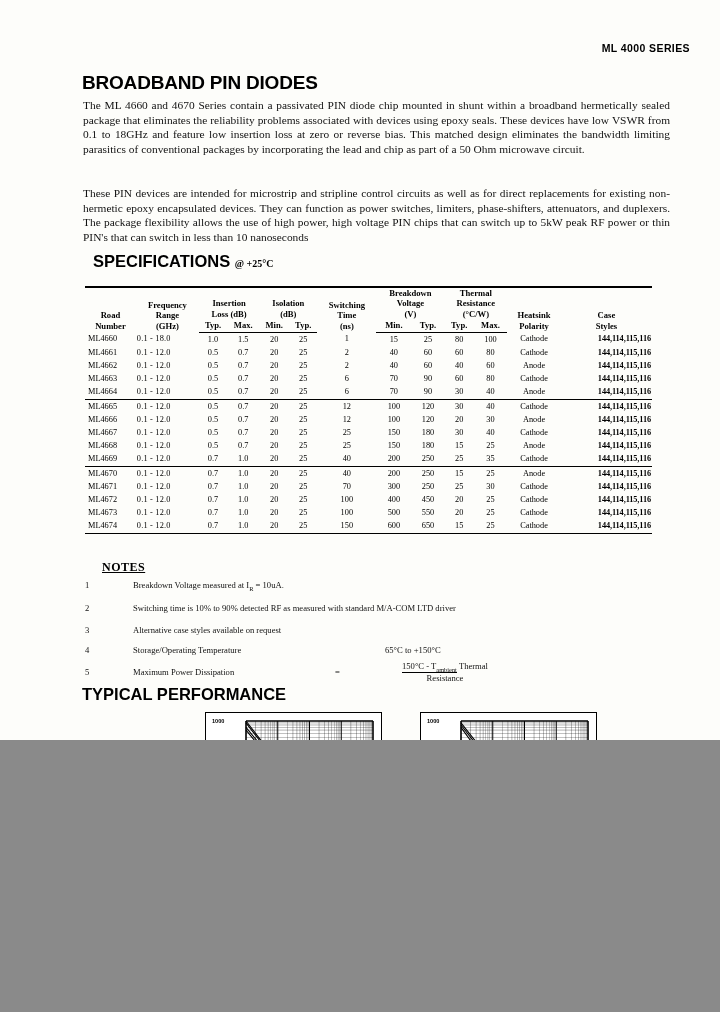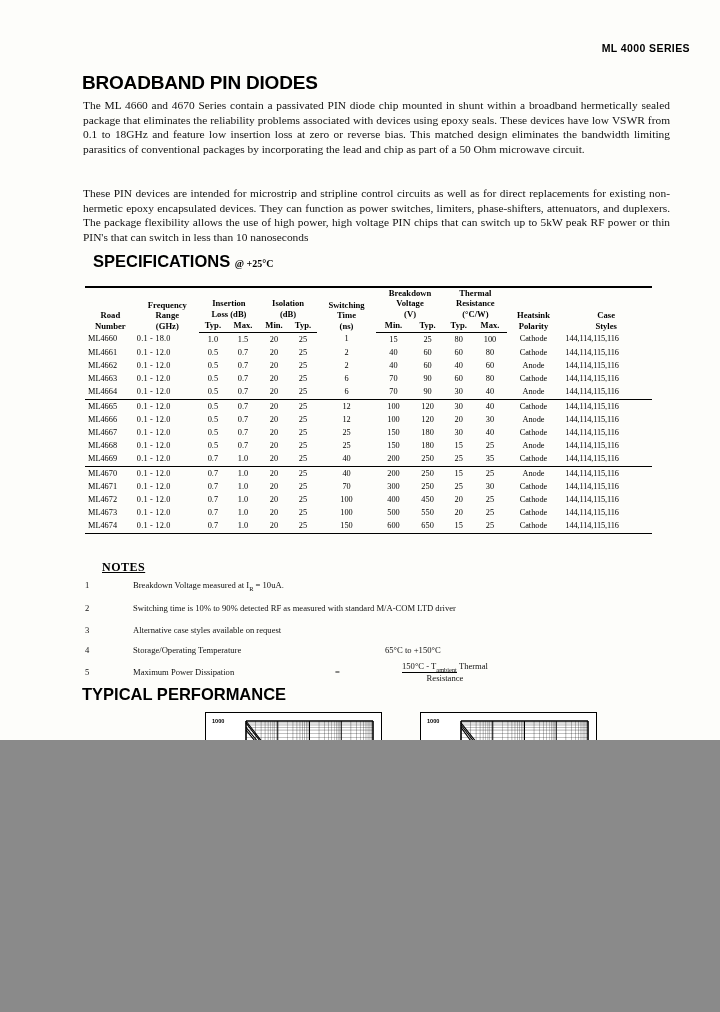--- a/index.html
+++ b/index.html
@@ -41,21 +41,21 @@
   }
   table.spec th{
     font-weight:bold;vertical-align:bottom;padding:0 1px 1px;text-align:center;
     line-height:10.4px;font-size:8.6px;
   }
   table.spec td{
     text-align:center;padding:1px 1px;line-height:11.2px;white-space:nowrap;
   }
   table.spec td.tn{text-align:left;padding-left:3px;}
   table.spec td.freq{text-align:left;letter-spacing:.2px;}
-  table.spec td.case{text-align:left;padding-left:5px;letter-spacing:-.1px;}
+  table.spec td.case{text-align:right;padding-left:5px;letter-spacing:-.1px;font-weight:bold;}
   .rule-top{border-top:2.2px solid #000;}
   .rule-bot{border-bottom:1.1px solid #000;}
   tr.grp td{border-bottom:1px solid #000;}
   thead tr.hdr-under th{border-bottom:1.1px solid #000;}
 
   
   .notes-h{
     position:absolute;left:72px;top:540px;font-weight:bold;font-size:12px;
     letter-spacing:.5px;font-family:"Liberation Serif",serif;text-decoration:underline;
   }

